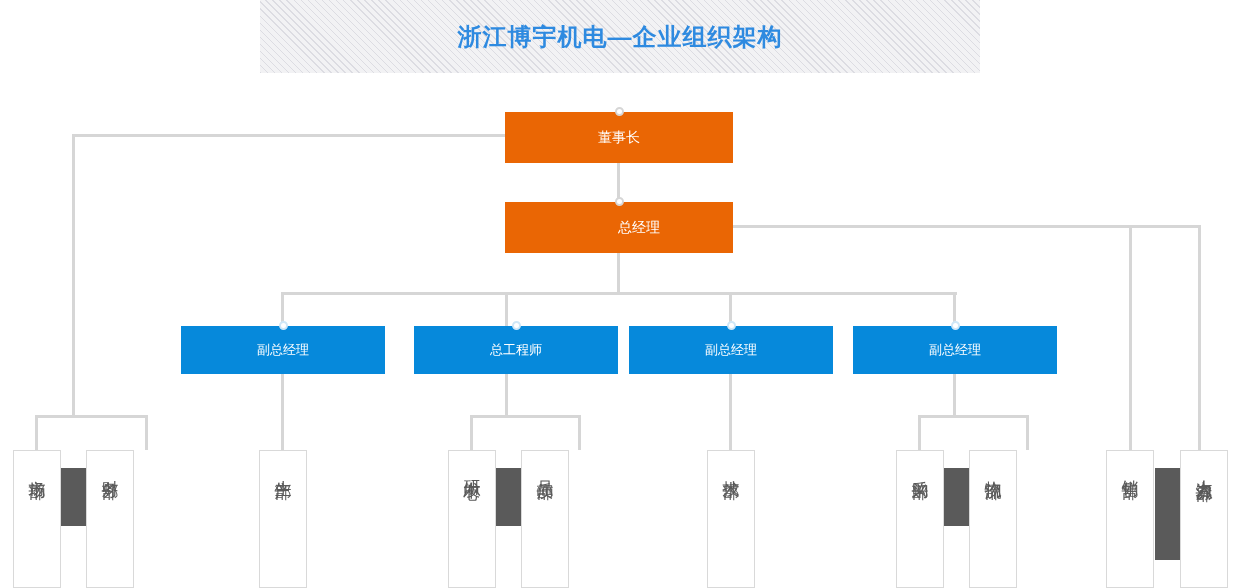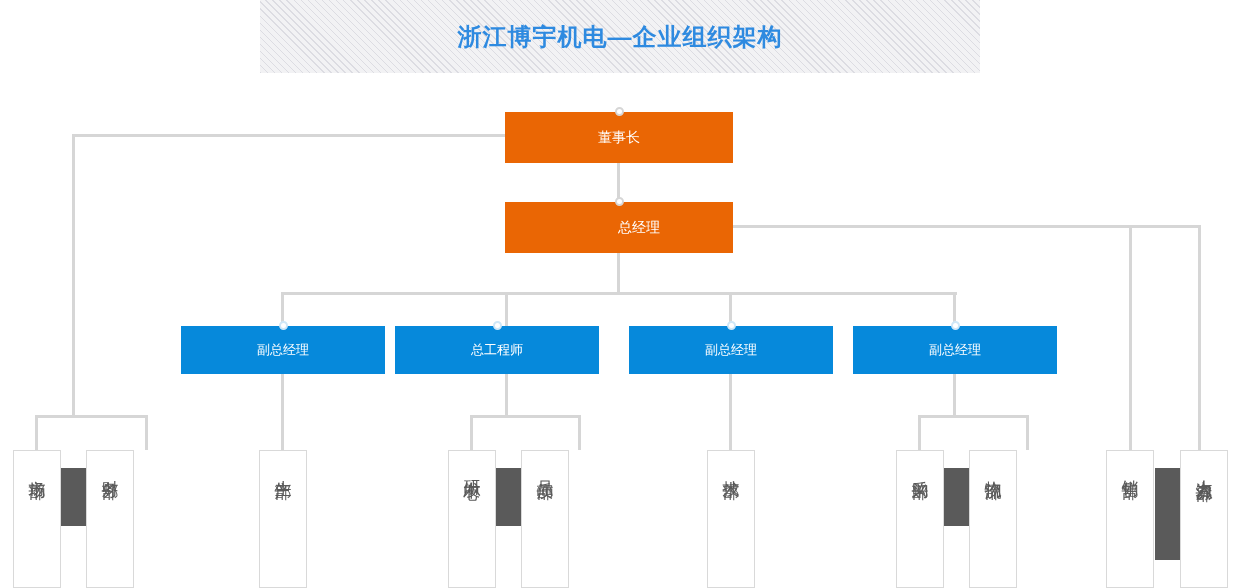--- a/index.html
+++ b/index.html
@@ -162,21 +162,21 @@
   <div class="node node-orange" style="left:505px; top:202px; width:228px; height:51px;padding-left:40px;">
     <span class="knob"></span>
     <span class="node-label-l1">总经理</span>
   </div>
 
   <div class="node node-blue" style="left:181px; top:326px; width:204px; height:48px;">
     <span class="knob"></span>
     <span class="node-label-l2">副总经理</span>
   </div>
 
-  <div class="node node-blue" style="left:395px; top:326px; width:204px; height:48px;">
+  <div class="node node-blue" style="left:414px; top:326px; width:204px; height:48px;">
     <span class="knob"></span>
     <span class="node-label-l2">总工程师</span>
   </div>
 
   <div class="node node-blue" style="left:629px; top:326px; width:204px; height:48px;">
     <span class="knob"></span>
     <span class="node-label-l2">副总经理</span>
   </div>
 
   <div class="node node-blue" style="left:853px; top:326px; width:204px; height:48px;">

